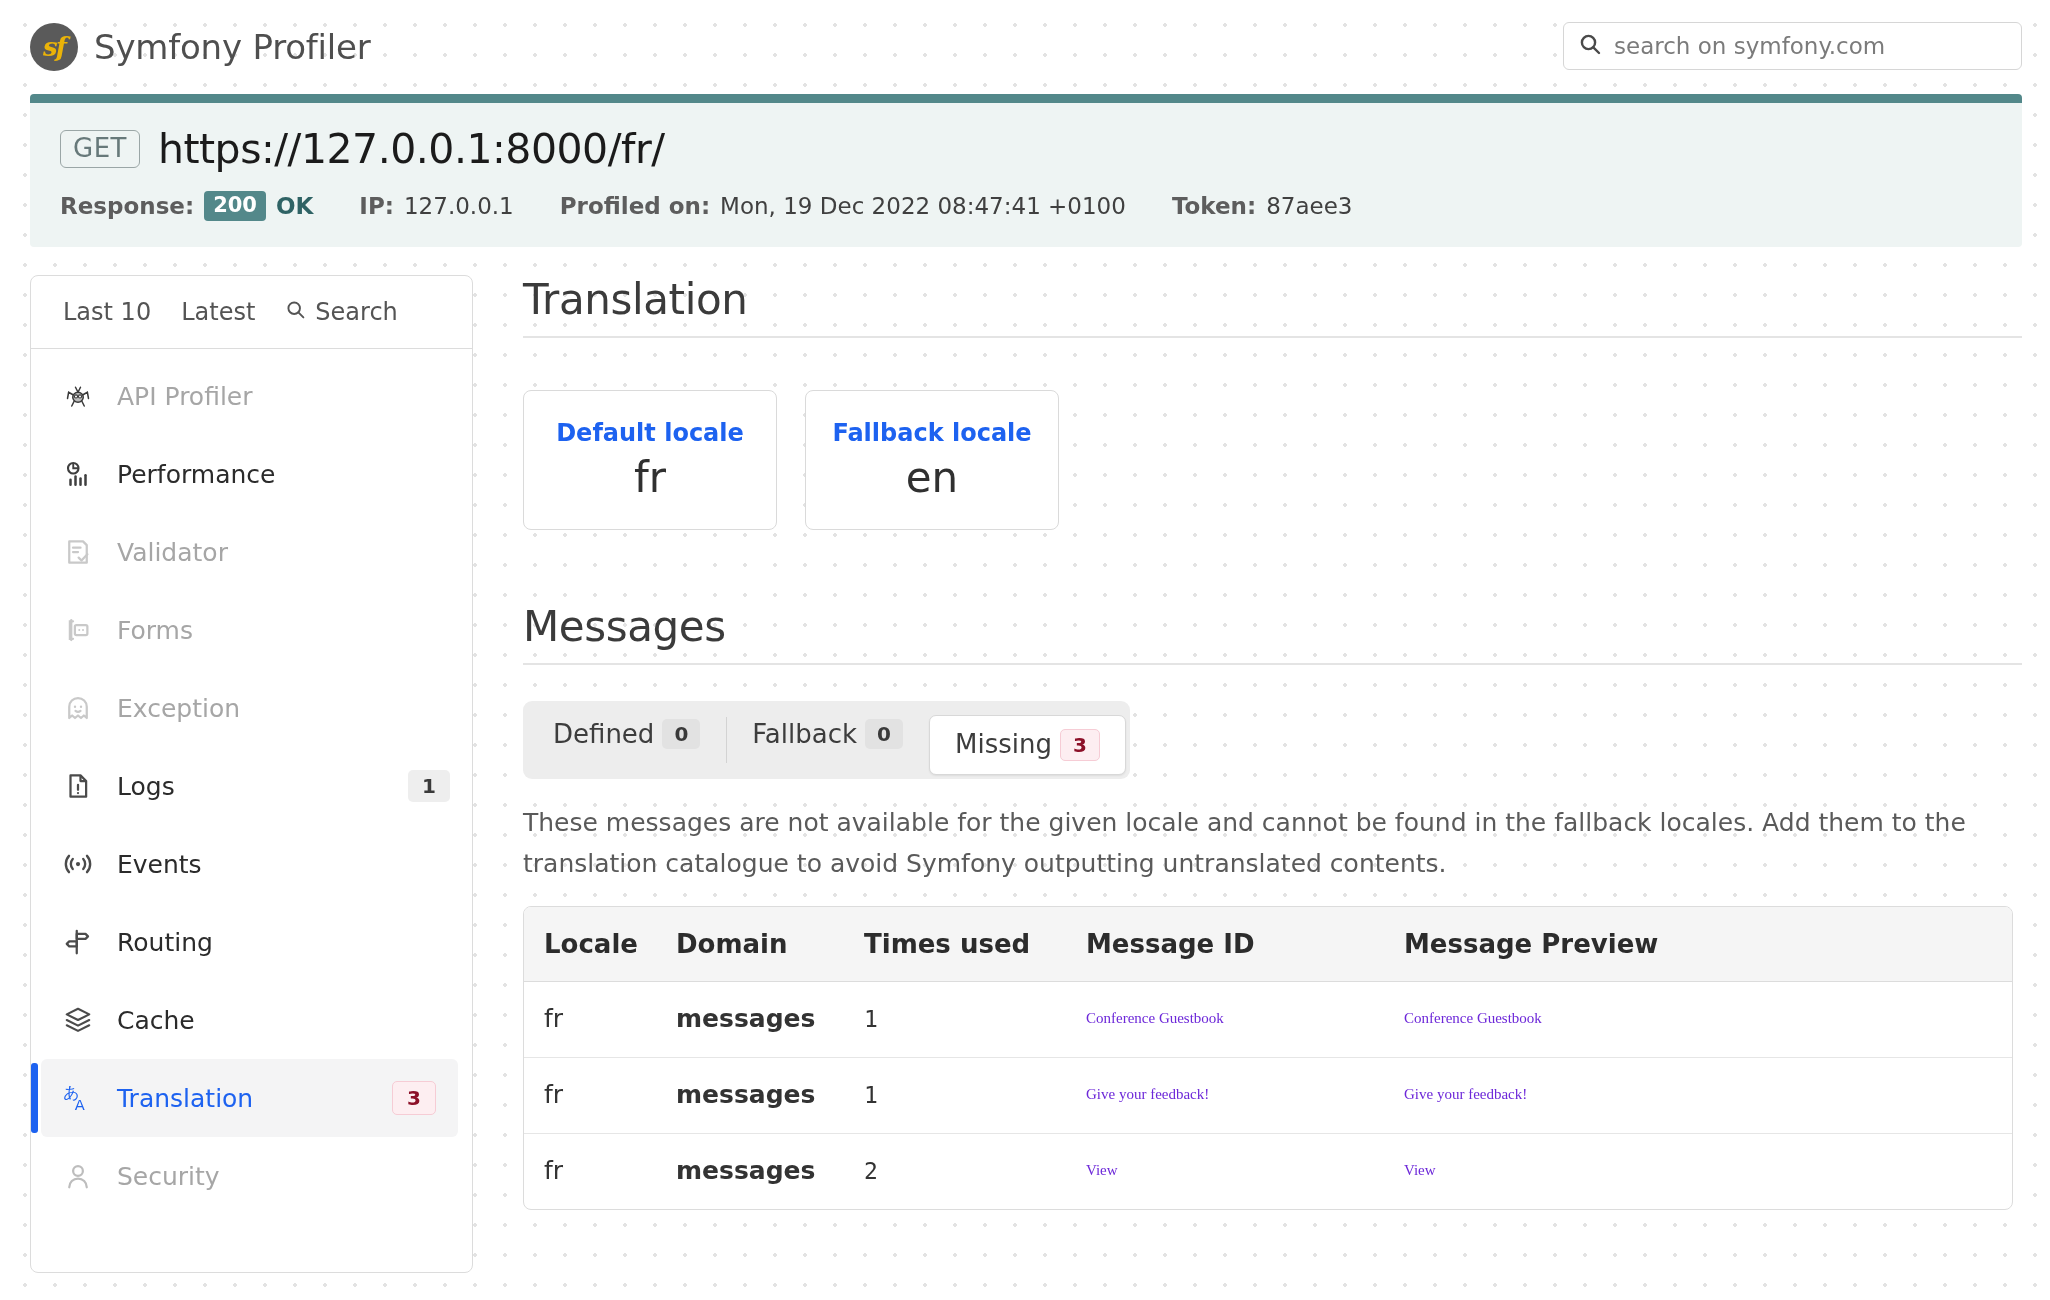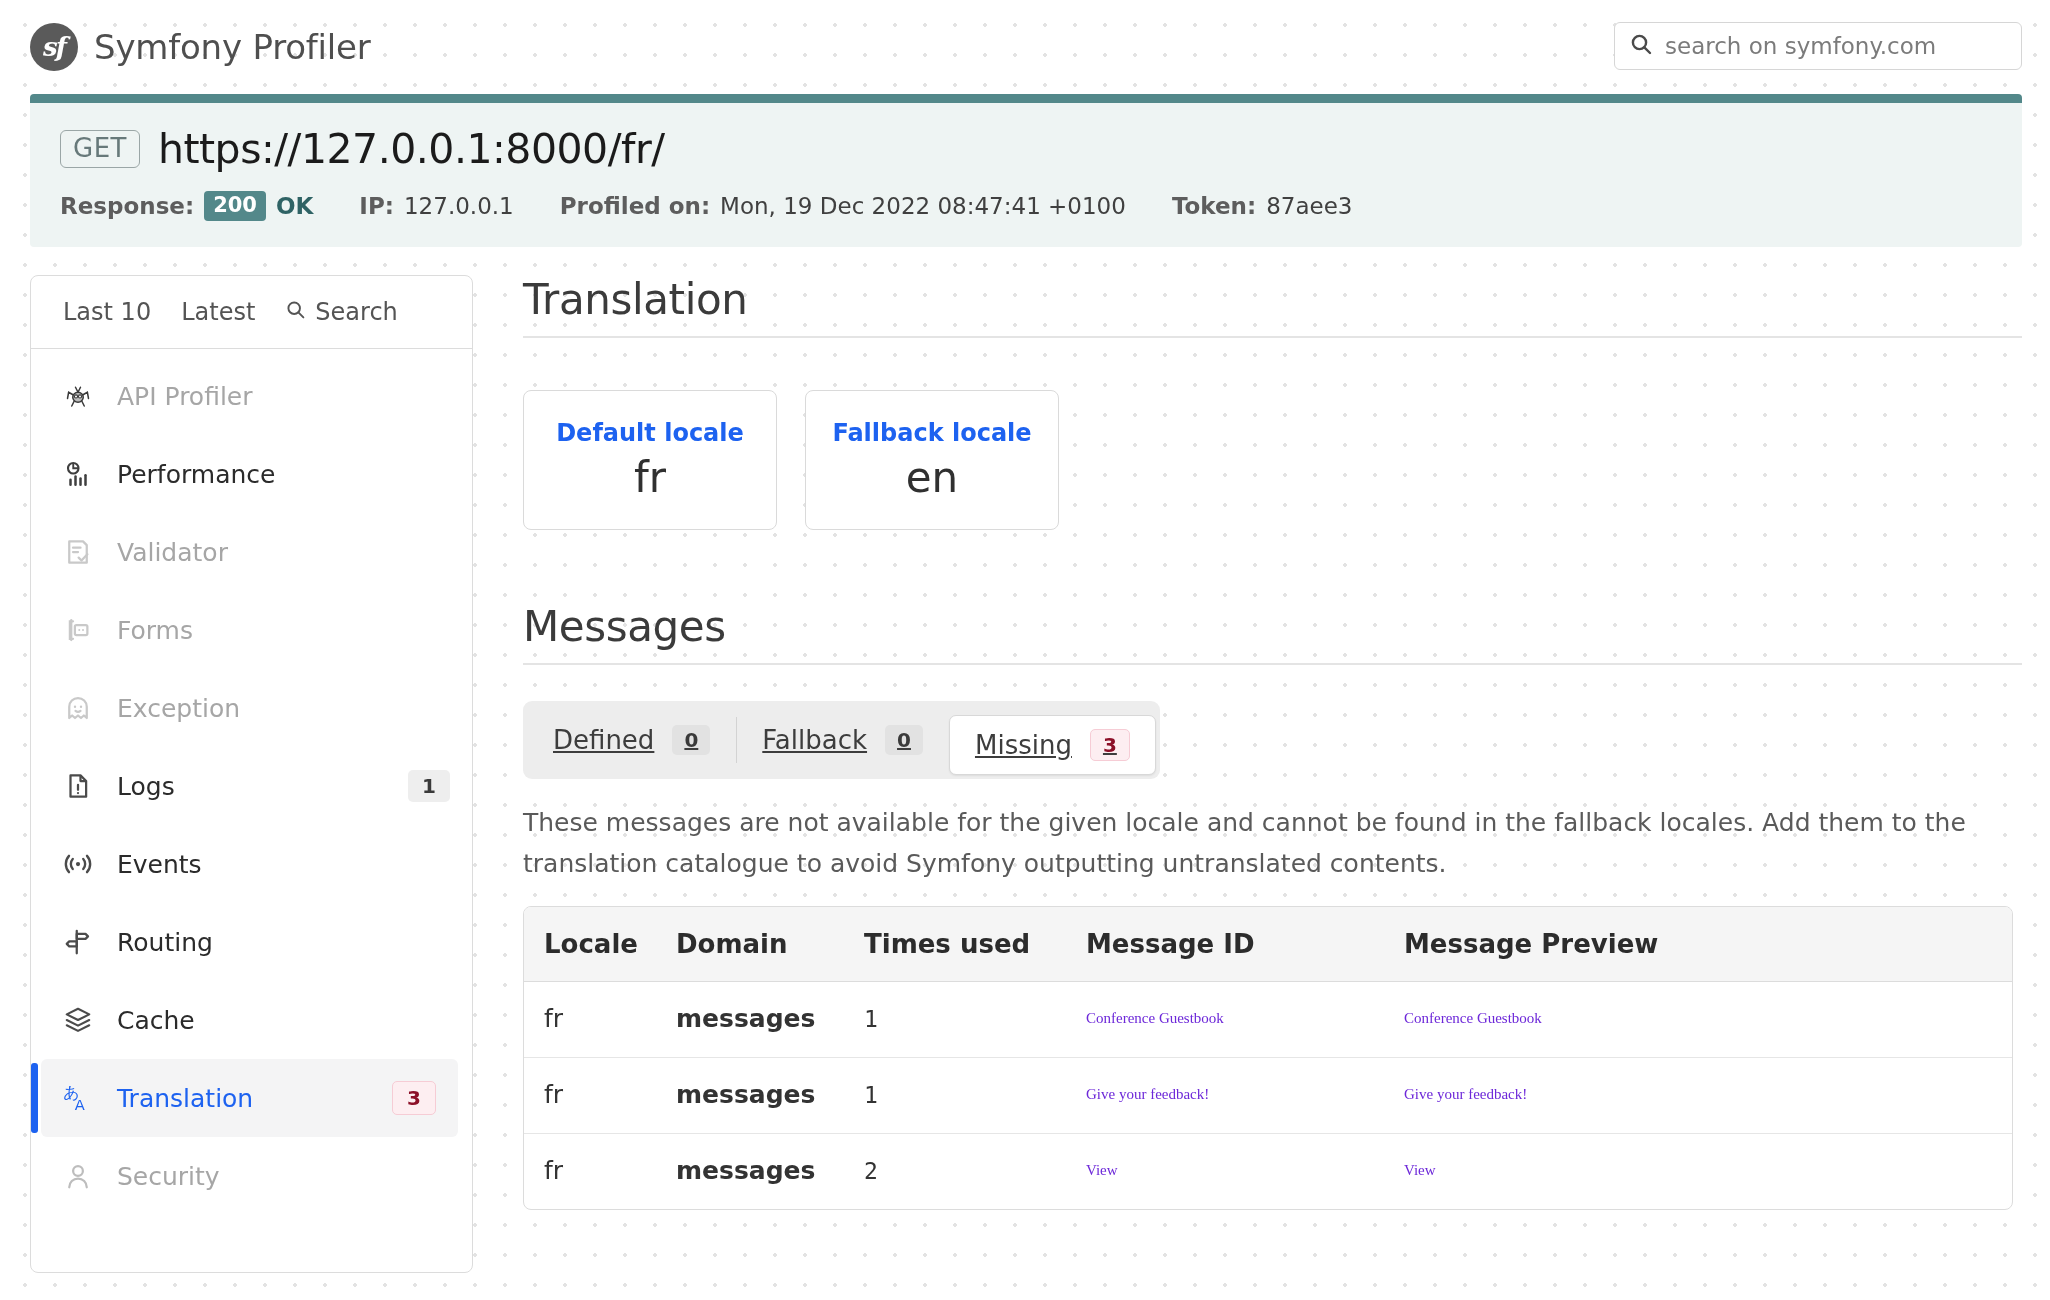--- a/index.html
+++ b/index.html
@@ -36,41 +36,41 @@
   }
 
   .sf-logo {
     width: 48px;
     height: 48px;
     border-radius: 50%;
     background: #5a5a5a;
     display: flex;
     align-items: center;
     justify-content: center;
-    color: #ffffff;
+    color: #eab308;
     font-family: "DejaVu Serif", "Liberation Serif", serif;
     font-style: italic;
     font-size: 26px;
     font-weight: bold;
     letter-spacing: -2px;
     flex-shrink: 0;
   }
 
   #app-title {
     font-size: 34px;
     font-weight: 400;
     color: #4f4f4f;
     letter-spacing: -0.2px;
   }
 
   #search-box {
     position: absolute;
     right: 28px;
     top: 22px;
-    width: 408px;
+    width: 459px;
     height: 48px;
     border: 1px solid #d6d6d6;
     border-radius: 6px;
     background: #fff;
     display: flex;
     align-items: center;
     padding: 0 14px;
     gap: 12px;
   }
   #search-box svg { flex-shrink: 0; }
@@ -274,29 +274,28 @@
   #tabs {
     display: inline-flex;
     align-items: stretch;
     margin-top: 36px;
     background: #ededed;
     border-radius: 9px;
     padding: 4px;
   }
   .msg-tab {
     display: flex;
-    align-items: center;
-    gap: 18px;
+    align-items: flex-start;
+    gap: 8px;
     padding: 14px 26px;
     font-size: 26px;
     color: #3d3d3d;
     border-radius: 7px;
     cursor: pointer;
     position: relative;
-    text-decoration: underline;
   }
   .msg-tab + .msg-tab::before {
     content: "";
     position: absolute;
     left: 0;
     top: 12px;
     bottom: 12px;
     width: 1px;
     background: #d3d3d3;
   }

